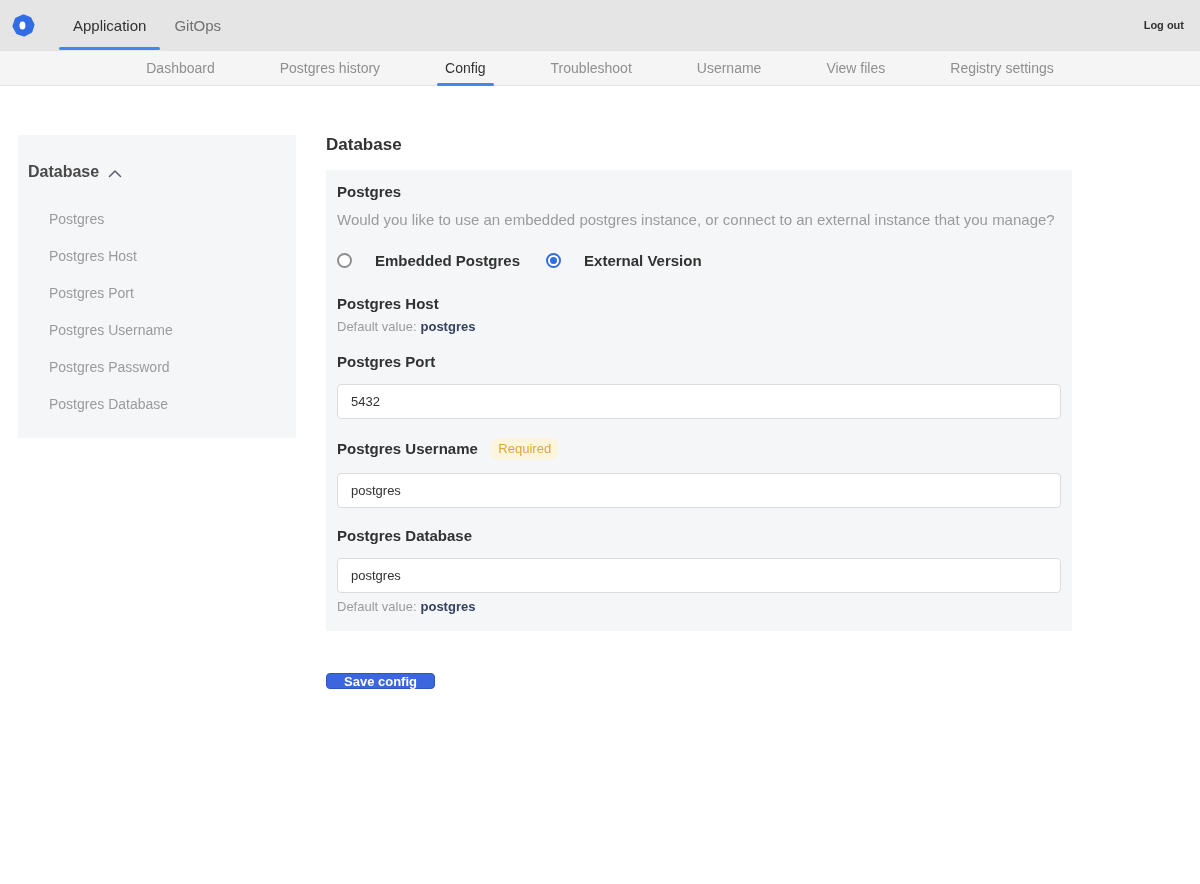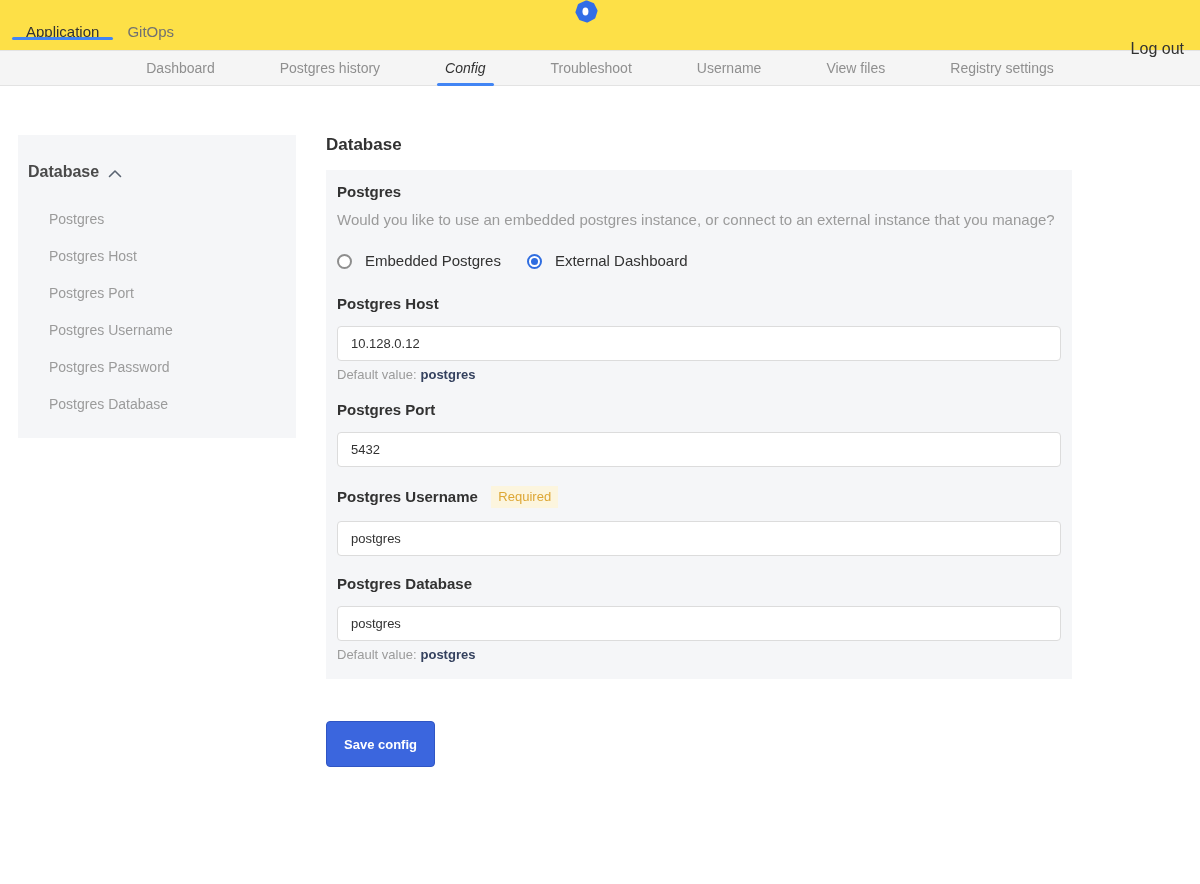--- a/index.html
+++ b/index.html
@@ -10,22 +10,21 @@
     font-family: "Liberation Sans", sans-serif;
     color: #323232;
   }
 
   
   .header {
     height: 50px;
     display: flex;
     align-items: stretch;
     padding: 0 16px 0 12px;
-    background: #fde047;
-    flex-direction: column;
+    background: #e5e5e5;
   }
   .logo {
     width: 23px; height: 23px;
     align-self: center;
     margin-right: 24px;
     cursor: pointer;
   }
   .top-tabs { display: flex; align-items: stretch; }
   .top-tab {
     display: flex; align-items: center;
@@ -44,42 +43,42 @@
   .pill-btn {
     height: 31px; padding: 0 19px;
     border-radius: 16px;
     border: 1px solid #4285f4;
     background: #fff;
     color: #3b6ce8;
     font-size: 13px; font-weight: bold;
     font-family: inherit;
     cursor: pointer;
   }
-  .logout { font-size: 16px; color: #323232; cursor: pointer; }
+  .logout { font-size: 11px; color: #323232; cursor: pointer; font-weight: bold; }
 
   
   .subnav {
     height: 36px;
     background: #f5f5f5;
     border-top: 1px solid #e3e3e3;
     border-bottom: 1px solid #e3e3e3;
     display: flex;
     justify-content: center;
     align-items: stretch;
     gap: 61px;
   }
   .subnav-tab {
     display: flex; align-items: center;
     font-size: 14px;
     color: #8f8f8f;
     position: relative;
     cursor: pointer;
     padding: 0 2px;
   }
-  .subnav-tab.active { color: #323232; font-style: italic; }
+  .subnav-tab.active { color: #323232; }
   .subnav-tab.active::after {
     content: ""; position: absolute; left: -6px; right: -6px; bottom: -1px;
     height: 3px; background: #4285f4; border-radius: 2px;
   }
 
   
   .content {
     display: flex;
     align-items: flex-start;
     padding: 49px 0 20px 18px;
@@ -112,22 +111,22 @@
     font-weight: bold; color: #323232;
   }
   .panel {
     background: #f5f6f8;
     padding: 13px 11px 17px;
   }
   .field-label { font-size: 15px; font-weight: bold; color: #323232; }
   .help-text { margin: 11px 0 0; font-size: 15px; color: #9b9b9b; }
   .radio-row { display: flex; gap: 26px; margin-top: 24px; }
   .radio {
-    display: flex; align-items: flex-end; gap: 13px;
-    font-size: 15px; font-weight: normal; color: #323232;
+    display: flex; align-items: center; gap: 23px;
+    font-size: 15px; font-weight: bold; color: #323232;
     cursor: pointer;
   }
   .rb {
     width: 15px; height: 15px; flex: none;
     border-radius: 50%;
     border: 2px solid #8e8e8e;
     background: #fff;
   }
   .rb.checked { border-color: #2f6de0; position: relative; }
   .rb.checked::after {
@@ -152,26 +151,26 @@
   .default-line { margin-top: 6px; font-size: 13px; }
   .default-prefix { color: #9b9b9b; }
   .default-value { color: #34415e; font-weight: bold; margin-left: 4px; }
   .required-badge {
     display: inline-block;
     margin-left: 9px;
     padding: 3px 7px 4px;
     background: #fcf5de;
     color: #dda735;
     font-size: 13px; font-weight: normal;
-    border-radius: 0;
+    border-radius: 6px;
     vertical-align: 1px;
   }
   .save-btn {
     margin-top: 42px;
-    height: 46px; padding: 0 17px;
+    height: 16px; padding: 0 17px;
     background: #3b66de;
     border: 1px solid #2f55c4;
     border-radius: 4px;
     color: #fff; font-size: 13px; font-weight: bold;
     font-family: inherit;
     cursor: pointer;
   }
 </style>
 </head>
 <body>
@@ -233,28 +232,27 @@
       <div>
         <div class="field-label">Postgres</div>
         <p class="help-text">Would you like to use an embedded postgres instance, or connect to an external instance that you manage?</p>
         <div class="radio-row">
           <label class="radio">
             <span class="rb"></span>
             <span>Embedded Postgres</span>
           </label>
           <label class="radio">
             <span class="rb checked"></span>
-            <span>External Dashboard</span>
+            <span>External Version</span>
           </label>
         </div>
       </div>
 
       <div class="field first">
         <span class="field-label">Postgres Host</span>
-        <input class="text-input" type="text" value="10.128.0.12" style="">
         <div class="default-line">
           <span class="default-prefix">Default value:</span><span class="default-value">postgres</span>
         </div>
       </div>
 
       <div class="field">
         <span class="field-label">Postgres Port</span>
         <input class="text-input" type="text" value="5432" style="">
       </div>
 

